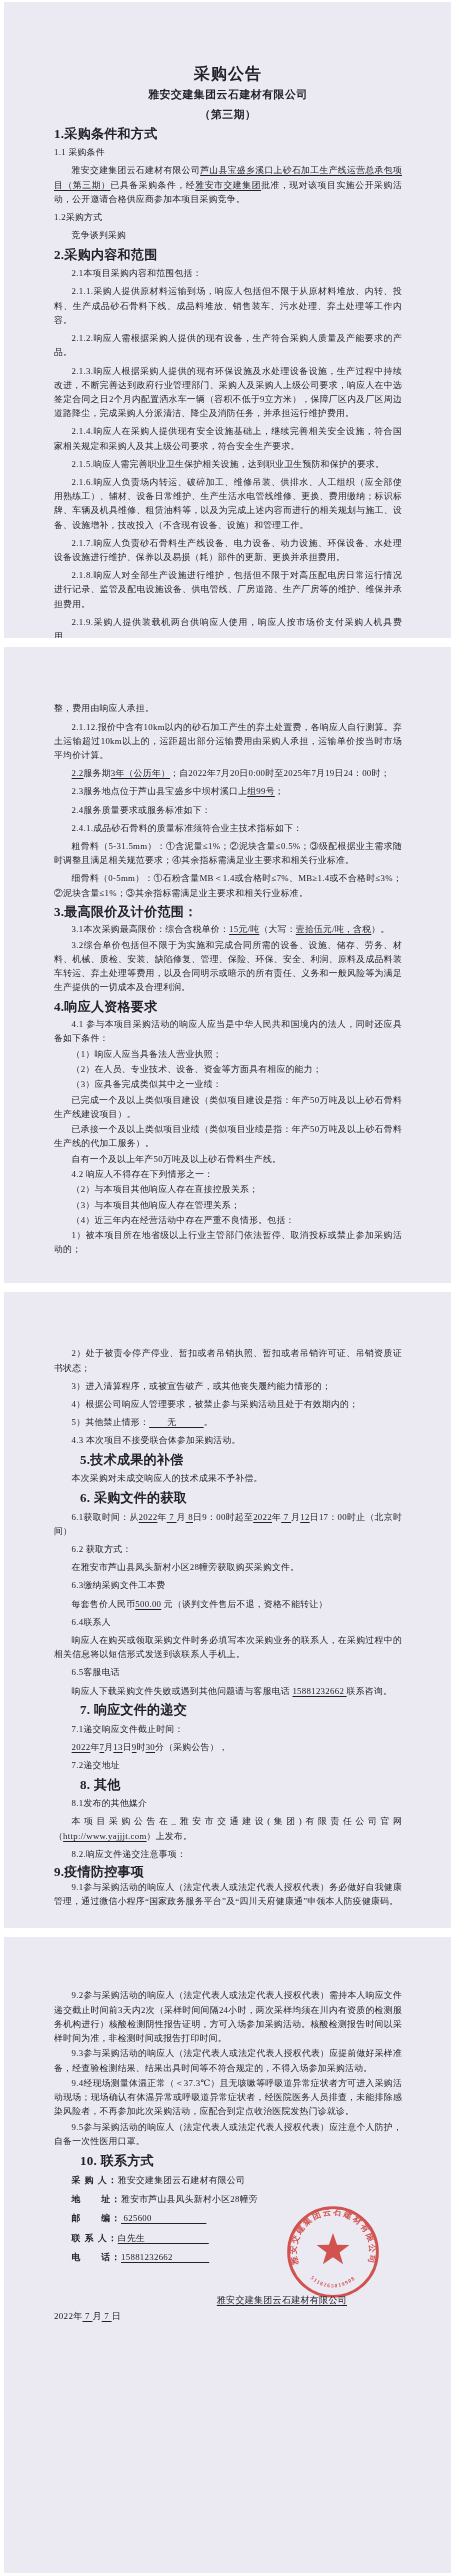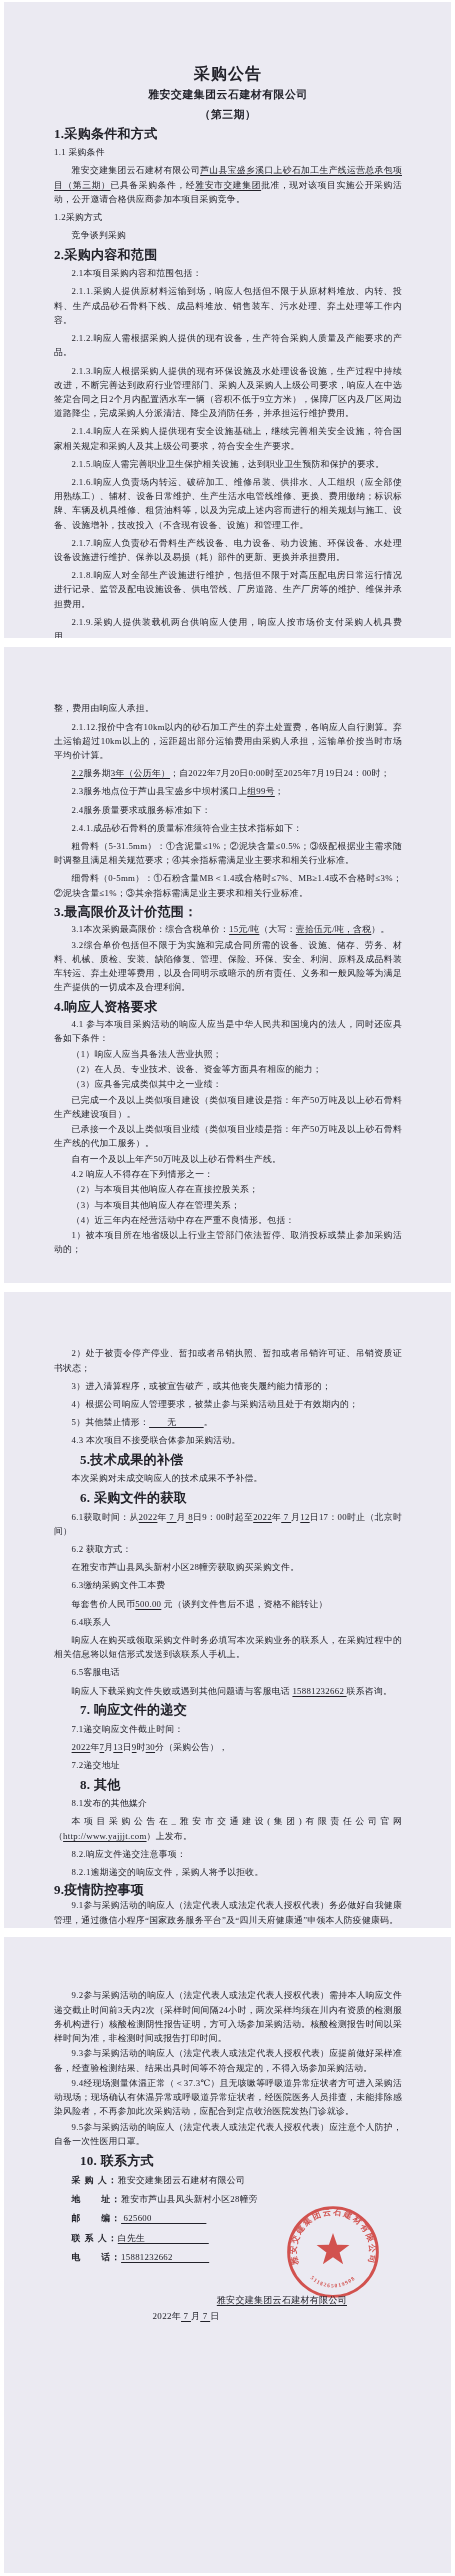--- a/index.html
+++ b/index.html
@@ -16,21 +16,21 @@
   .heading{font-weight:bold;font-size:13px;margin:5.7px 0 2.8px;}
   .para{margin:4px 0;}
   .tight{margin:1.1px 0;}
   .ind{text-indent:2em;}
   .u{text-decoration:underline;text-underline-offset:1.7px;}
 
   .contact{margin:5.1px 0;text-indent:2em;}
   .c-label{letter-spacing:1.1px;font-weight:bold;}
 
   .sig-company{text-align:right;padding-right:55px;margin-top:28.5px;font-size:9px;position:relative;z-index:2;text-align:right;}
-  .sig-date{text-align:center;padding-right:84px;font-size:9px;position:relative;z-index:2;margin-top:1.1px;}
+  .sig-date{text-align:left;padding-right:84px;font-size:9px;position:relative;z-index:2;margin-top:1.1px;}
 
   .seal{position:absolute;left:280px;top:266px;width:98px;height:98px;z-index:1;opacity:0.88;pointer-events:none;}
   .seal text{font-family:"Liberation Serif","DejaVu Serif",serif;font-weight:bold;}
 </style>
 </head>
 <body>
 
 <div class="sheet">
   <div class="top-strip"></div>
 
@@ -109,21 +109,20 @@
         <div class="blk para ind"><span>6.5客服电话</span></div>
         <div class="blk para ind"><span>响应人下载采购文件失败或遇到其他问题请与客服电话 </span><span class="u">15881232662 </span><span>联系咨询。</span></div>
         <div class="blk heading ind"><span>7. 响应文件的递交</span></div>
         <div class="blk para ind"><span>7.1递交响应文件截止时间：</span></div>
         <div class="blk para ind"><span class="u">2022</span><span>年</span><span class="u">7</span><span>月</span><span class="u">13</span><span>日</span><span class="u">9</span><span>时</span><span class="u">30</span><span>分（采购公告），</span></div>
         <div class="blk para ind"><span>7.2递交地址</span></div>
         <div class="blk heading ind"><span>8. 其他</span></div>
         <div class="blk para ind"><span>8.1发布的其他媒介</span></div>
         <div class="blk para ind"><span>本项目采购公告在_雅安市交通建设(集团)有限责任公司官网（</span><span class="u">http://www.yajjjt.com</span><span>）上发布。</span></div>
         <div class="blk para ind"><span>8.2.响应文件递交注意事项：</span></div>
-        <div class="blk para ind"><span>8.2.1逾期递交的响应文件，采购人将予以拒收。</span></div>
         <div class="blk heading tight"><span>9.疫情防控事项</span></div>
         <div class="blk para ind tight"><span>9.1参与采购活动的响应人（法定代表人或法定代表人授权代表）务必做好自我健康管理，通过微信小程序“国家政务服务平台”及“四川天府健康通”申领本人防疫健康码。</span></div>
       </div>
   </div>
   <div class="page-gap"></div>
 
   <div class="page">
     <div class="content">
         <div class="blk para ind tight"><span>9.2参与采购活动的响应人（法定代表人或法定代表人授权代表）需持本人响应文件递交截止时间前3天内2次（采样时间间隔24小时，两次采样均须在川内有资质的检测服务机构进行）核酸检测阴性报告证明，方可入场参加采购活动。核酸检测报告时间以采样时间为准，非检测时间或报告打印时间。</span></div>
         <div class="blk para ind tight"><span>9.3参与采购活动的响应人（法定代表人或法定代表人授权代表）应提前做好采样准备，经查验检测结果、结果出具时间等不符合规定的，不得入场参加采购活动。</span></div>

